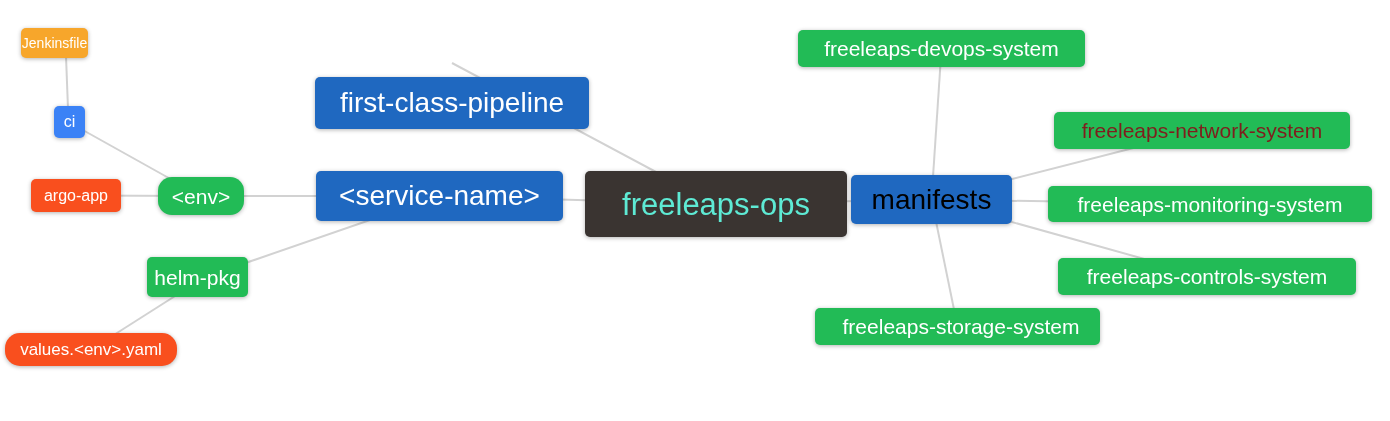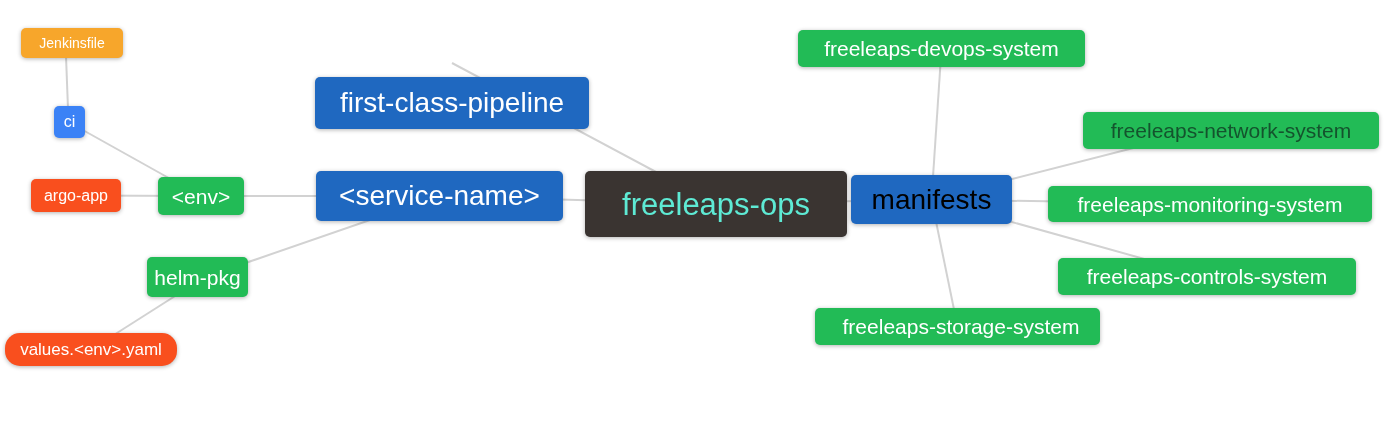--- a/index.html
+++ b/index.html
@@ -45,30 +45,30 @@
       <line x1="439.5" y1="196" x2="205" y2="277" stroke="#d2d2d2" stroke-width="2"></line>
       <line x1="205" y1="277" x2="91" y2="349.5" stroke="#d2d2d2" stroke-width="2"></line>
       <line x1="716" y1="204" x2="931.5" y2="199.5" stroke="#d2d2d2" stroke-width="2"></line>
       <line x1="931.5" y1="199.5" x2="941.5" y2="48.5" stroke="#d2d2d2" stroke-width="2"></line>
       <line x1="931.5" y1="199.5" x2="1202" y2="130.5" stroke="#d2d2d2" stroke-width="2"></line>
       <line x1="931.5" y1="199.5" x2="1210" y2="204" stroke="#d2d2d2" stroke-width="2"></line>
       <line x1="931.5" y1="199.5" x2="1207" y2="276.5" stroke="#d2d2d2" stroke-width="2"></line>
       <line x1="931.5" y1="199.5" x2="957.5" y2="326.5" stroke="#d2d2d2" stroke-width="2"></line>
     </svg>
   <div id="node-layer">
-      <div class="node" style="left: 21px; top: 28px; width: 102px; height: 30px; background: rgb(247, 166, 43); font-size: 14px; color: rgb(255, 255, 255);">
+      <div class="node" style="left: 21px; top: 28px; width: 67px; height: 30px; background: rgb(247, 166, 43); font-size: 14px; color: rgb(255, 255, 255);">
         <span>Jenkinsfile</span>
       </div>
       <div class="node" style="left: 54px; top: 106px; width: 31px; height: 32px; background: #3b82f6; font-size: 16px; color: rgb(255, 255, 255);">
         <span>ci</span>
       </div>
       <div class="node" style="left: 31px; top: 179px; width: 90px; height: 33px; background: rgb(249, 79, 30); font-size: 16px; color: rgb(255, 255, 255);">
         <span>argo-app</span>
       </div>
-      <div class="node" style="left: 158px; top: 177px; width: 86px; height: 38px; background: rgb(34, 187, 86); font-size: 21px; color: rgb(255, 255, 255);">
+      <div class="node" style="left: 158px; top: 177px; width: 86px; height: 38px; background: rgb(34, 187, 86); font-size: 21px; color: rgb(255, 255, 255); border-radius: 14px;">
         <span>&lt;env&gt;</span>
       </div>
       <div class="node" style="left: 315px; top: 37px; width: 274px; height: 52px; background: rgb(31, 104, 192); font-size: 28px; color: rgb(255, 255, 255); margin-top: 40px;">
         <span>first-class-pipeline</span>
       </div>
       <div class="node" style="left: 316px; top: 171px; width: 247px; height: 50px; background: rgb(31, 104, 192); font-size: 28px; color: rgb(255, 255, 255);">
         <span>&lt;service-name&gt;</span>
       </div>
       <div class="node" style="left: 585px; top: 171px; width: 262px; height: 66px; background: rgb(58, 52, 49); font-size: 31px; color: #5eead4;">
         <span>freeleaps-ops</span>
@@ -78,21 +78,21 @@
       </div>
       <div class="node" style="left: 147px; top: 257px; width: 101px; height: 40px; background: rgb(34, 187, 86); font-size: 21px; color: rgb(255, 255, 255);">
         <span>helm-pkg</span>
       </div>
       <div class="node" style="left: 5px; top: 333px; width: 172px; height: 33px; background: rgb(249, 79, 30); font-size: 17px; color: rgb(255, 255, 255); border-radius: 15px;">
         <span>values.&lt;env&gt;.yaml</span>
       </div>
       <div class="node" style="left: 798px; top: 30px; width: 287px; height: 37px; background: rgb(34, 187, 86); font-size: 21px; color: rgb(255, 255, 255);">
         <span>freeleaps-devops-system</span>
       </div>
-      <div class="node" style="left: 1054px; top: 112px; width: 296px; height: 37px; background: rgb(34, 187, 86); font-size: 21px; color: #14532d; margin-left: 29px;">
+      <div class="node" style="left: 1054px; top: 112px; width: 296px; height: 37px; background: rgb(34, 187, 86); font-size: 21px; color: #7f1d1d;">
         <span>freeleaps-network-system</span>
       </div>
       <div class="node" style="left: 1048px; top: 186px; width: 324px; height: 36px; background: rgb(34, 187, 86); font-size: 21px; color: rgb(255, 255, 255);">
         <span>freeleaps-monitoring-system</span>
       </div>
       <div class="node" style="left: 1058px; top: 258px; width: 298px; height: 37px; background: rgb(34, 187, 86); font-size: 21px; color: rgb(255, 255, 255);">
         <span>freeleaps-controls-system</span>
       </div>
       <div class="node" style="left: 815px; top: 308px; width: 285px; height: 37px; background: rgb(34, 187, 86); font-size: 21px; color: rgb(255, 255, 255); padding-left: 7px;">
         <span>freeleaps-storage-system</span>

